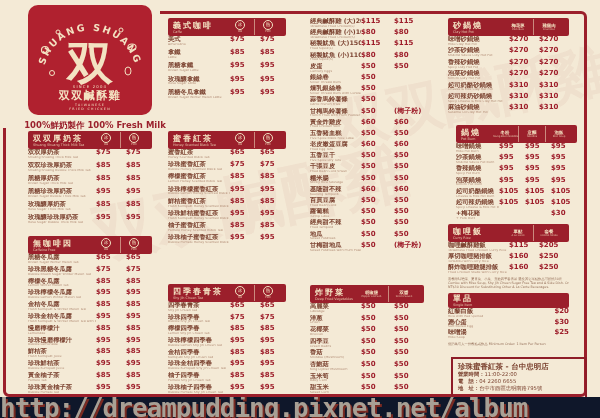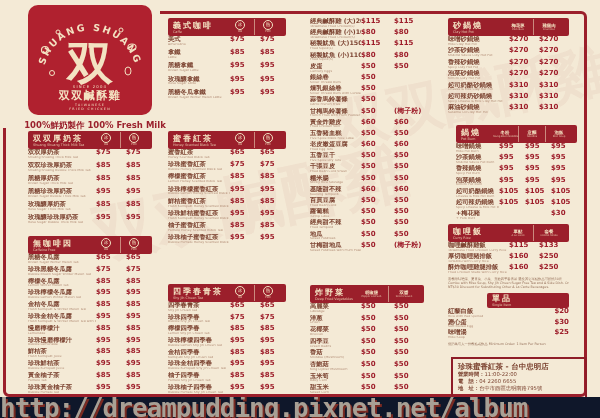--- a/index.html
+++ b/index.html
@@ -1022,21 +1022,21 @@
       </div>
     </div>
     <div class="rows rh11">
 
         <div class="row g2c">
           <div class="nm">
             <div class="zh">咖哩鹹酥雞飯</div>
             <div class="en">Taiwanese Fried Chicken Curry Rice</div>
           </div>
           <div class="p">$115</div>
-          <div class="p">$133</div>
+          <div class="p">$205</div>
         </div>
 
         <div class="row g2c">
           <div class="nm">
             <div class="zh">厚切咖哩豬排飯</div>
             <div class="en">Tonkatsu with Curry Rice</div>
           </div>
           <div class="p">$160</div>
           <div class="p">$250</div>
         </div>
@@ -1048,21 +1048,21 @@
           </div>
           <div class="p">$160</div>
           <div class="p">$250</div>
         </div>
       </div>
     <div class="sec-note">套餐附味噌湯、燙青菜、小菜、無糖四季春青茶 選換其它單點飲品可折抵30元</div>
     <div class="sec-note" style="margin-top:0;">Combo with Miso Soup, Shy Jih Chuen Sugar Free Tea and A Side Dish. Or NT$30 Discount for Substituting Other A La Carte Beverages.</div>
   </div>
 
   <div class="section" style="left:448px;top:293px;width:121px;">
-    <div class="sec-head" style="height:13px;margin-left:39px;">
+    <div class="sec-head" style="height:13px;">
       <div class="sec-title">
         <div class="zh">單品</div>
         <div class="en">Single Item</div>
       </div>
     </div>
     <div class="rows rh105">
 
         <div class="row g1">
           <div class="nm">
             <div class="zh">紅藜白飯</div>

